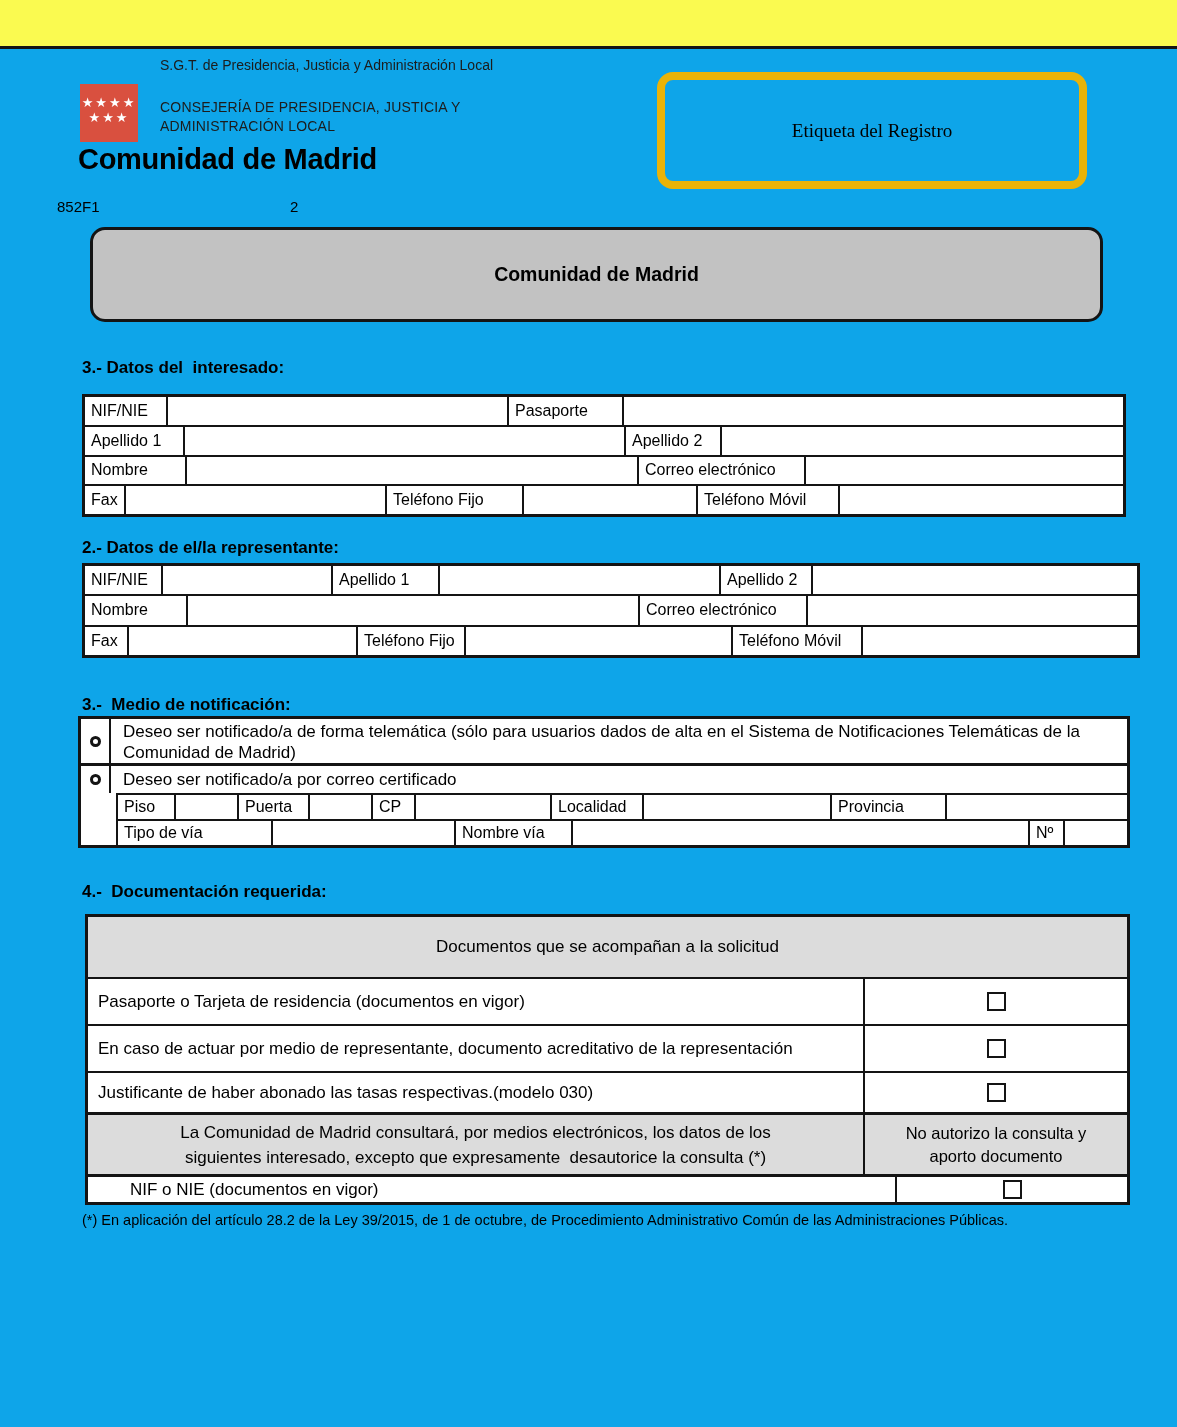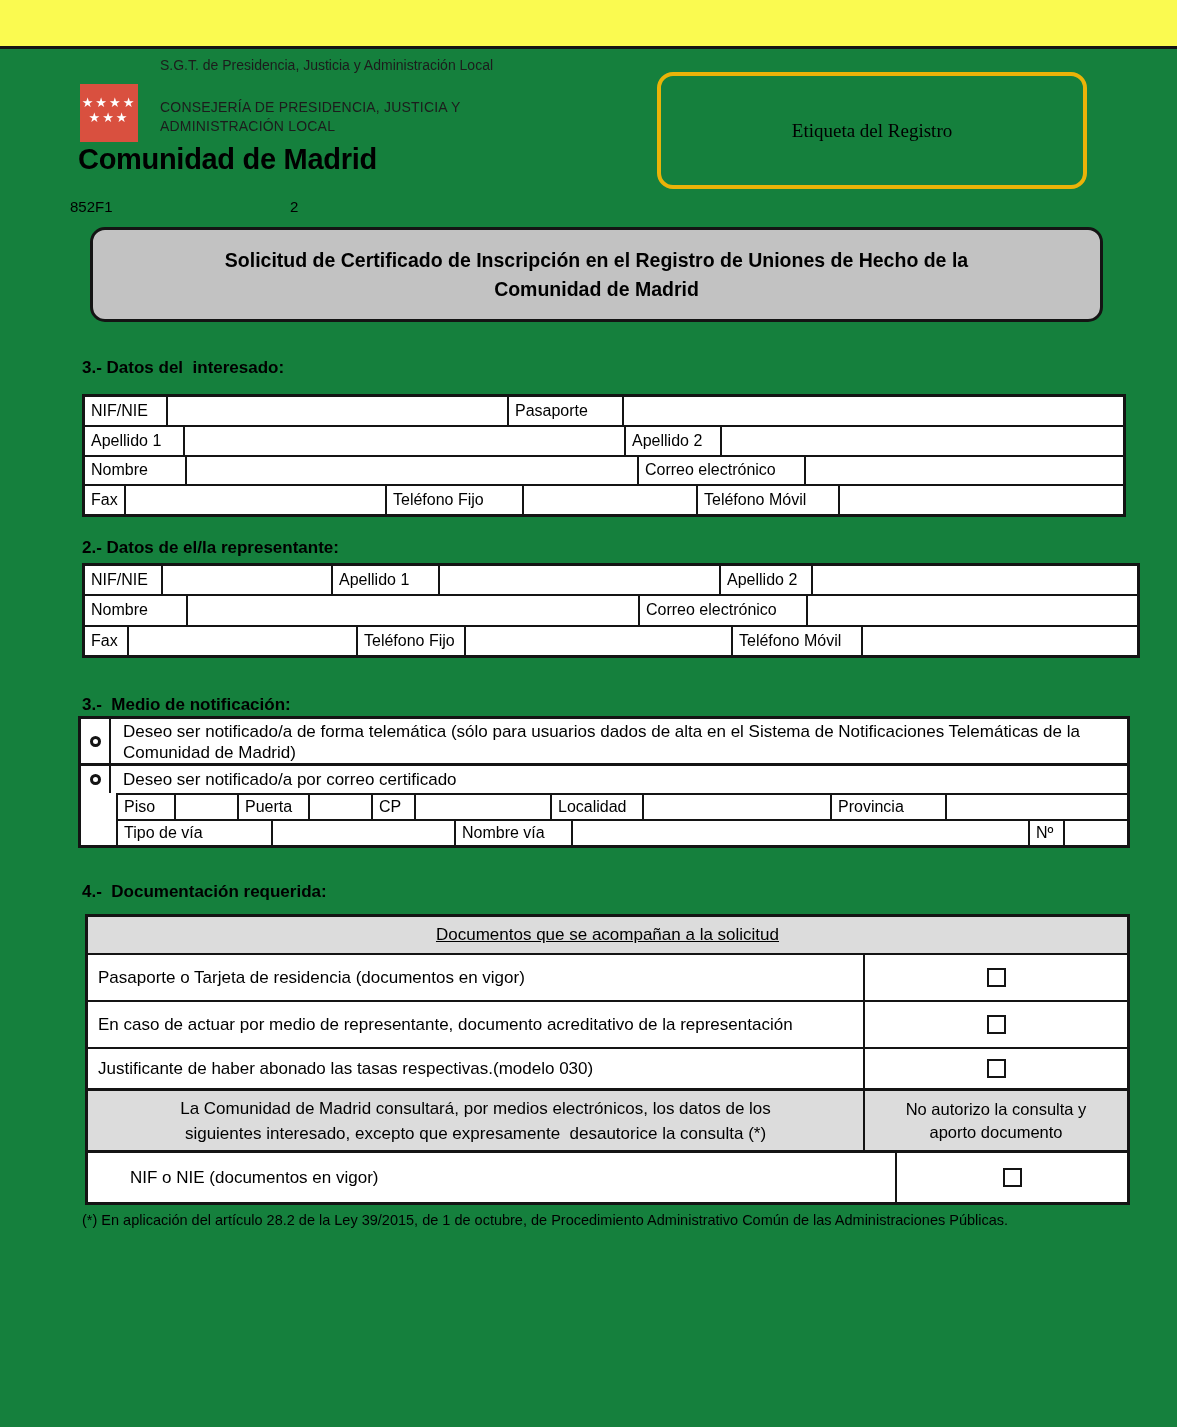--- a/index.html
+++ b/index.html
@@ -1,39 +1,39 @@
 <!DOCTYPE html>
 <html><head>
 <meta charset="utf-8">
 <style>
   * { box-sizing: border-box; }
   html,body { margin:0; padding:0; background:#fff; }
   .page {
     position:relative; width:1177px; height:1427px; margin:0 auto;
-    background:#15803d; color:#000;
+    background:#0ea5e9; color:#000;
     font-family:"Liberation Sans", sans-serif; overflow:hidden;
   }
   
   .banner { position:absolute; left:0; top:0; width:1177px; height:49px;
             background:#FAFA50; border-bottom:3px solid #141414; }
   
   .dept-line { position:absolute; left:160px; top:57px; font-size:14px; color:#1c1c1c; }
   .logo { position:absolute; left:80px; top:84px; width:58px; height:58px; background:#D9503F; }
   .logo .stars { position:absolute; left:0; right:0; text-align:center; color:#fff;
                  font-size:13px; letter-spacing:2px; line-height:14px; }
   .logo .r1 { top:12px; }
   .logo .r2 { top:27px; }
   .org-line { position:absolute; left:160px; font-size:14px; color:#1c1c1c; letter-spacing:0.2px; }
   .org1 { top:99px; } .org2 { top:118px; }
   .brand { position:absolute; left:78px; top:143px; font-size:29px; font-weight:bold; letter-spacing:-0.3px; }
   .registry-box { position:absolute; left:657px; top:72px; width:430px; height:117px;
-                  border:4px solid #eab308; border-radius:16px;
+                  border:8px solid #eab308; border-radius:16px;
                   display:flex; align-items:center; justify-content:center;
                   font-family:"Liberation Serif", serif; font-size:19px; }
-  .form-code { position:absolute; left:70px; top:198px; font-size:15px; }
+  .form-code { position:absolute; left:57px; top:198px; font-size:15px; }
   .page-num  { position:absolute; left:290px; top:198px; font-size:15px; }
   
   .title-box { position:absolute; left:90px; top:227px; width:1013px; height:95px;
                background:#C2C2C2; border:3px solid #141414; border-radius:15px;
                display:flex; flex-direction:column; align-items:center; justify-content:center;
                font-weight:bold; font-size:19.5px; line-height:29px; text-align:center; }
   
   .sec-h { position:absolute; left:82px; font-weight:bold; font-size:17px; white-space:pre-wrap; }
   .s1h { top:358px; } .s2h { top:538px; } .s3h { top:695px; } .s4h { top:882px; }
   
@@ -57,22 +57,22 @@
                 display:flex; align-items:center; justify-content:center; }
   .radio { width:11px; height:11px; border:3px solid #141414; border-radius:50%; background:#fff; cursor:pointer; }
   .opt-text { flex:1; padding:2px 12px 0 12px; font-size:17px; line-height:21px; display:flex; align-items:center; }
   .opt-text.single { padding-top:0; }
   .sub { margin-left:35px; }
   .subrow { display:flex; height:26px; }
   .subrow .lbl, .subrow .fill { border:none; border-left:2px solid #141414; border-top:2px solid #141414; }
   
   #t4 { position:absolute; left:85px; top:914px; width:1045px; height:291px;
         border:3px solid #141414; display:flex; flex-direction:column; background:#fff; }
-  .t4head { height:36px; background:#DCDCDC; display:flex; align-items:center; justify-content:center;
-            font-size:17px;text-decoration:underline; }
+  .t4head { height:60px; background:#DCDCDC; display:flex; align-items:center; justify-content:center;
+            font-size:17px; }
   .t4row { display:flex; border-top:2px solid #141414; }
   .t4row .left { width:777px; flex:none; border-right:2px solid #141414;
                  padding-left:10px; display:flex; align-items:center; font-size:17px;text-align:right; }
   .t4row .right { flex:1; display:flex; align-items:center; justify-content:center; }
   .r1,.r2 { height:47px; } .r3 { height:41px; } .r5 { flex:1;padding-left:32px; }
   .notice { height:62px; background:#DCDCDC; border-top:3px solid #141414; }
   .notice + .t4row { border-top:3px solid #141414; }
   .notice .left { justify-content:center; padding-left:0; text-align:center;
                   flex-direction:column; line-height:25px; white-space:pre-wrap; }
   .notice .right { flex-direction:column; font-size:16.5px; line-height:23px; text-align:center; }
@@ -95,21 +95,20 @@
   <div class="org-line org1">CONSEJERÍA DE PRESIDENCIA, JUSTICIA Y</div>
   <div class="org-line org2">ADMINISTRACIÓN LOCAL</div>
   <div class="brand">Comunidad de Madrid</div>
   <div class="registry-box">
     <span>Etiqueta del Registro</span>
   </div>
   <div class="form-code">852F1</div>
   <div class="page-num">2</div>
 
   <div class="title-box">
-    <div>Solicitud de Certificado de Inscripción en el Registro de Uniones de Hecho de la</div>
     <div>Comunidad de Madrid</div>
   </div>
 
   <div class="sec-h s1h">3.- Datos del  interesado:</div>
   <div class="grid" id="t1">
     <div class="grow">
       <div class="lbl" style="width:83px">NIF/NIE</div>
       <input class="fill mid" style="width: 341px;">
       <div class="lbl" style="width:115px">Pasaporte</div>
       <input class="fill end" style="">

